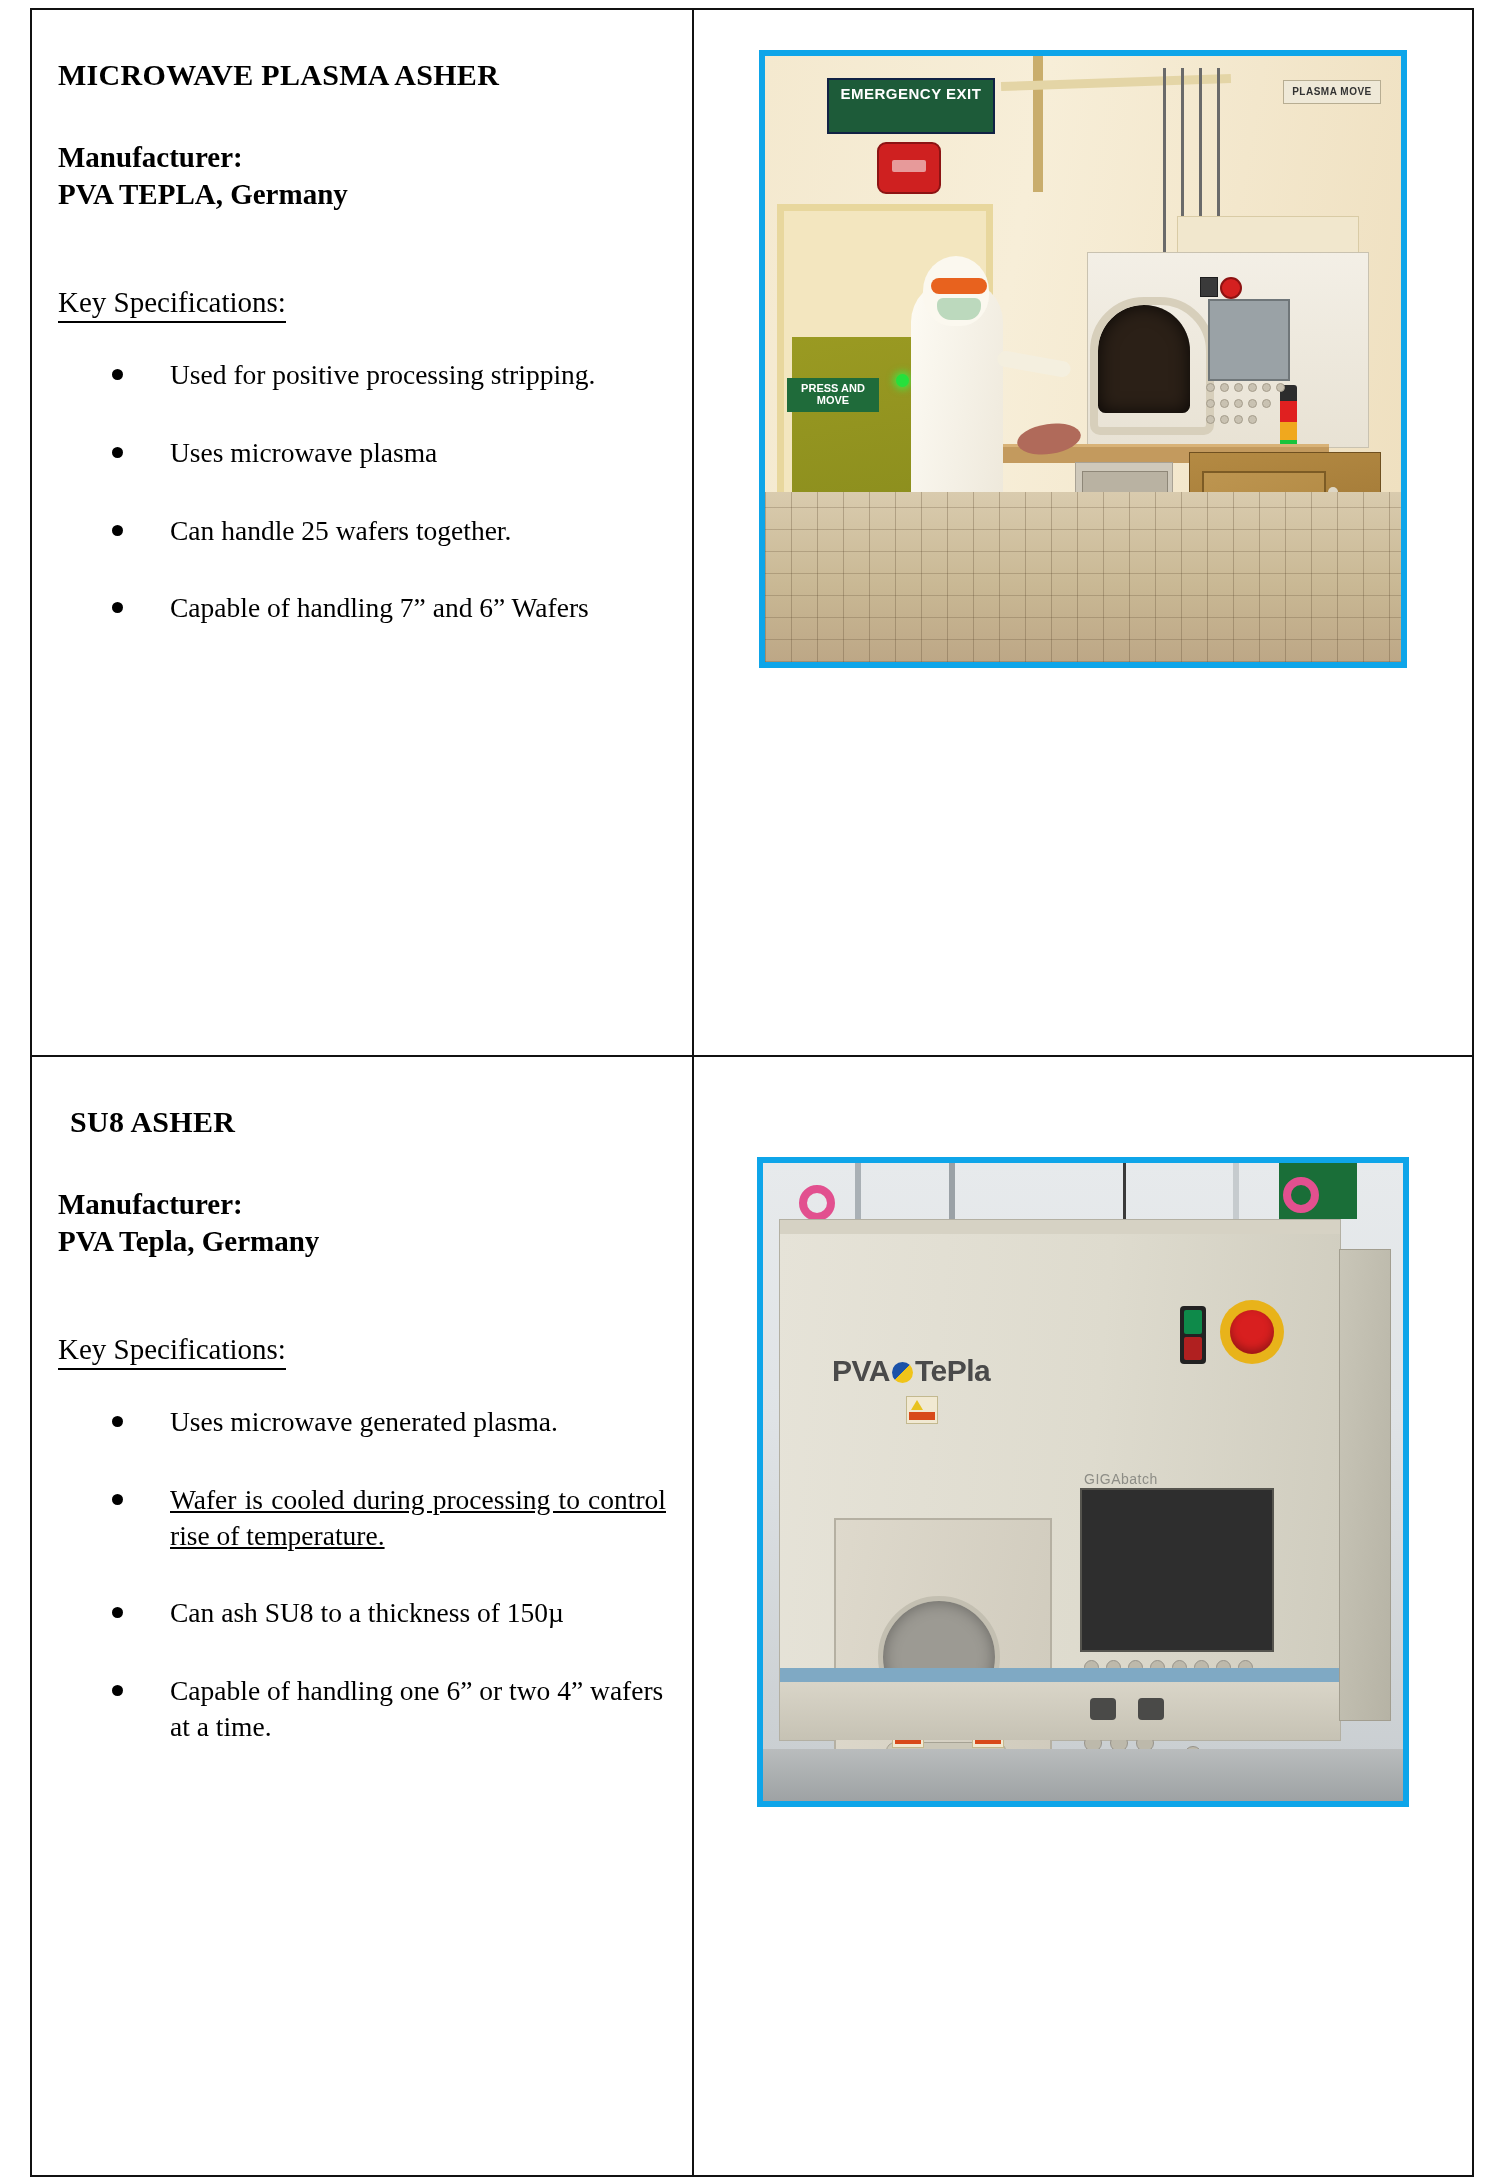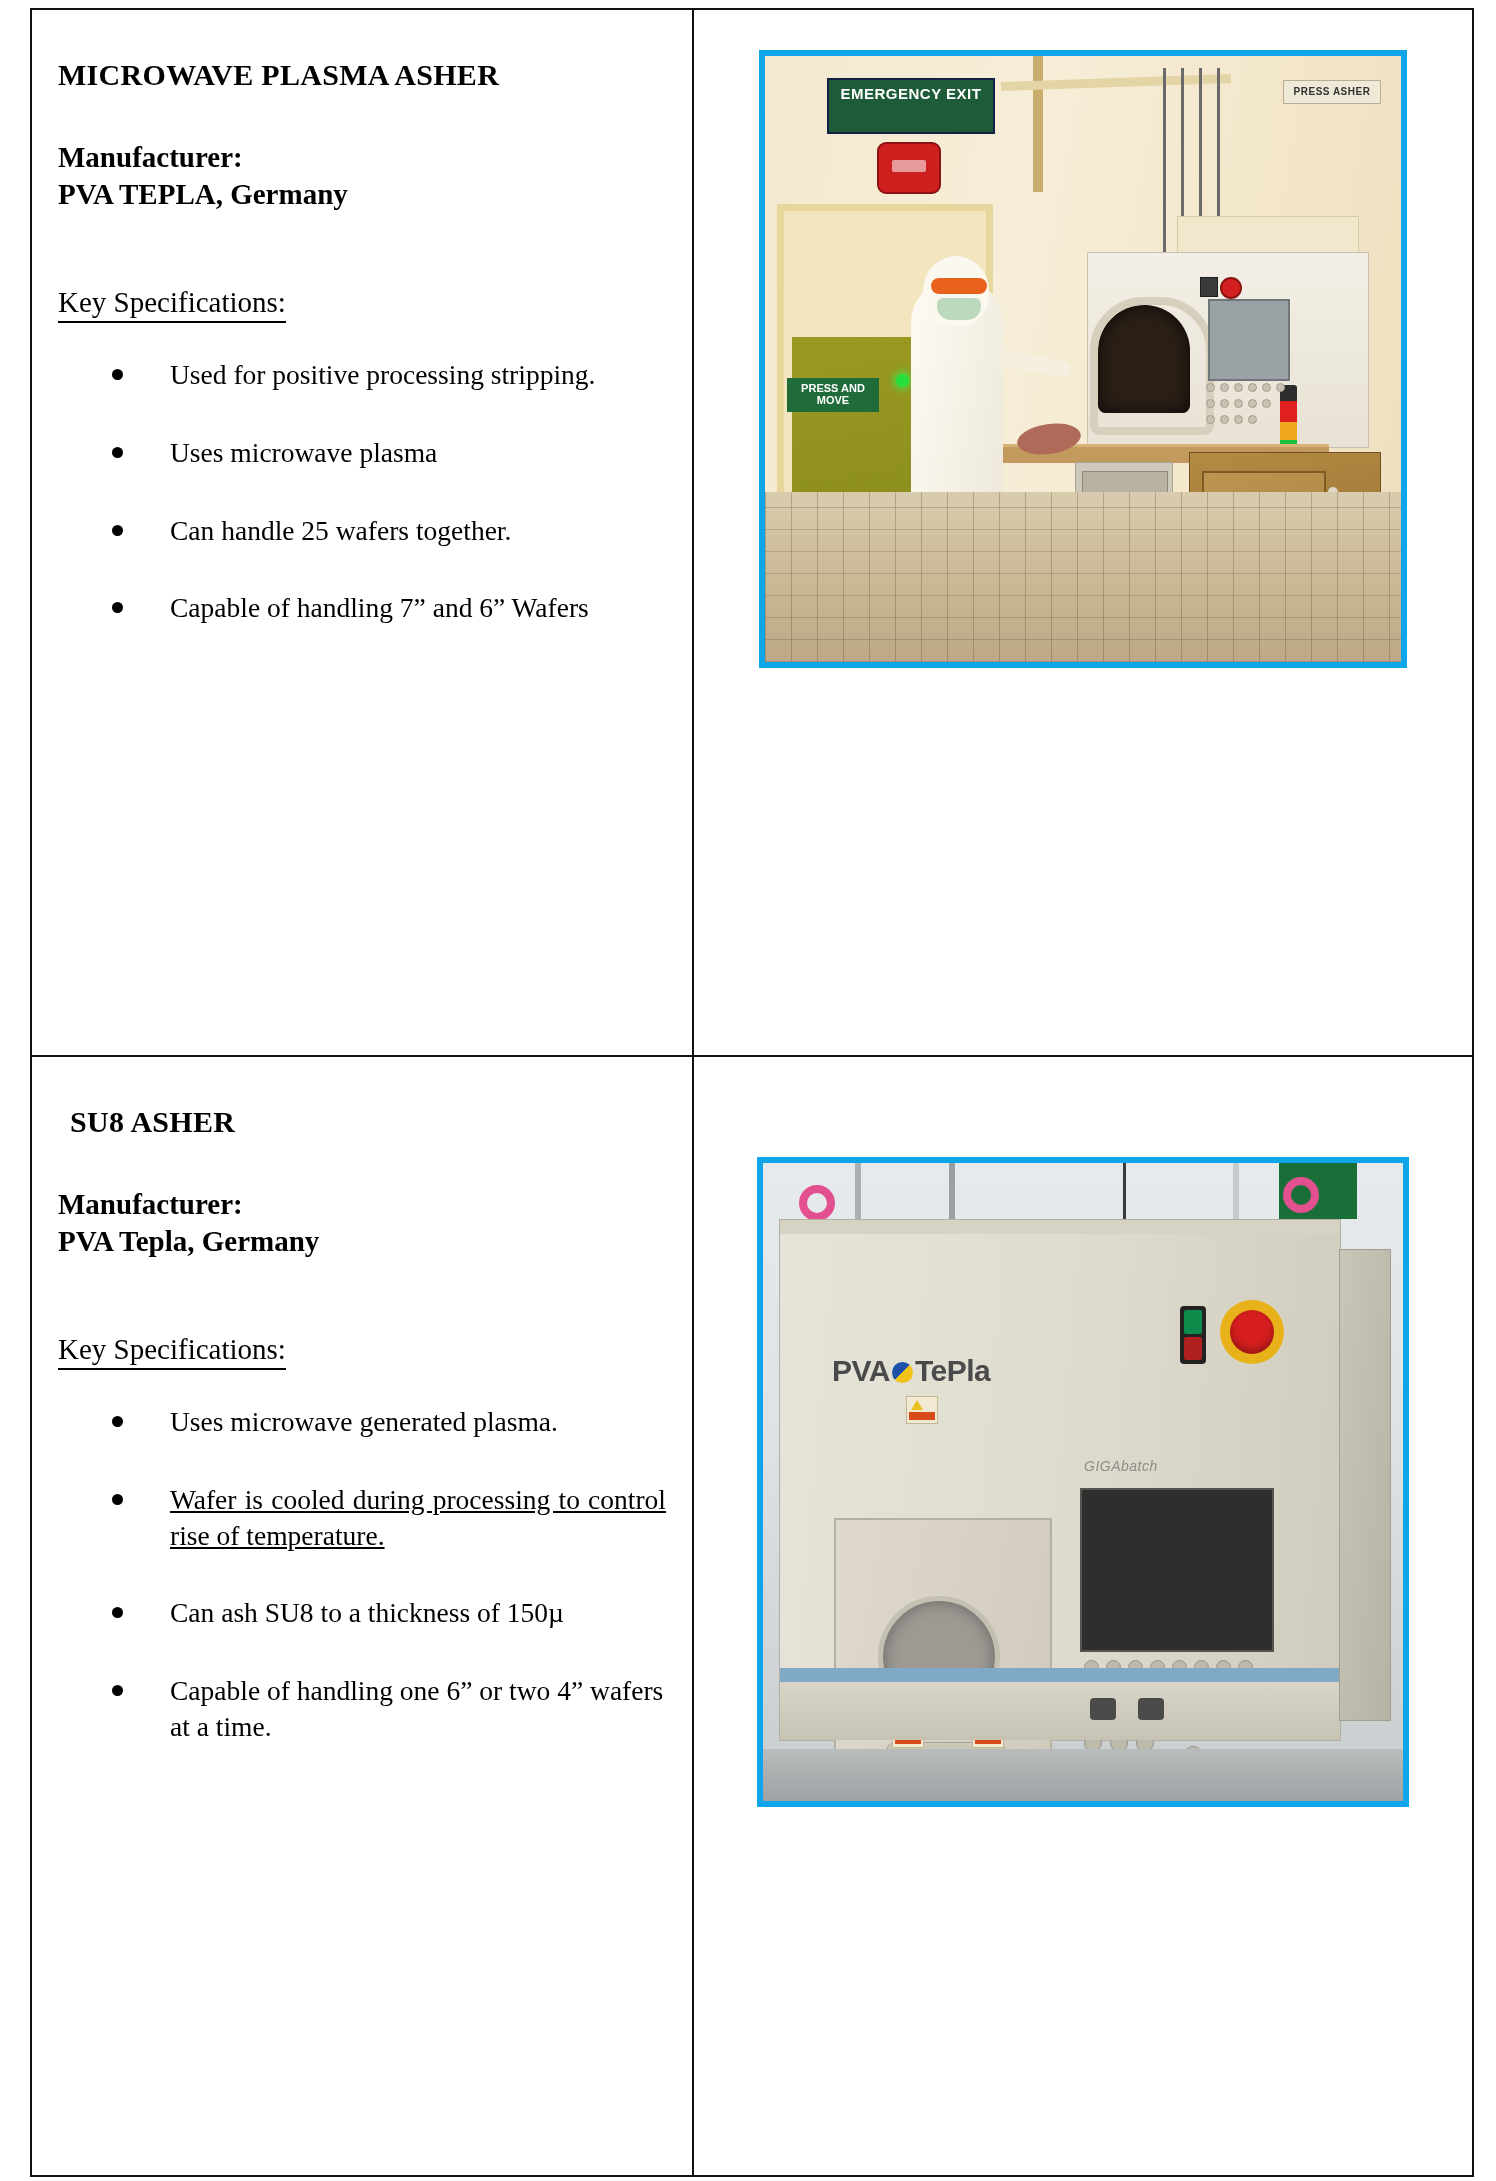--- a/index.html
+++ b/index.html
@@ -307,24 +307,23 @@
     position:absolute; left:52px; top:134px;
     font-family:"Liberation Sans", sans-serif; font-weight:bold;
     font-size:30px; color:#4a4a4a; letter-spacing:-.5px;
   }
   .p2-logo .dot{
     display:inline-block; width:21px; height:21px; border-radius:50%;
     background: linear-gradient(135deg,#1b52a8 50%, #f0c419 50%);
     vertical-align:-2px; margin:0 2px;
   }
   .p2-model{
-    position:absolute; left:304px; top:238px;
+    position:absolute; left:304px; top:251px;
     font-family:"Liberation Sans", sans-serif; font-size:14px; color:#8d8d86;
     letter-spacing:.5px;
-    font-style:italic;
   }
   .p2-screen{
     position:absolute; left:300px; top:268px; width:190px; height:160px;
     background:#2e2e2e; border:2px solid #55544e;
   }
   .p2-green-btn{
     position:absolute; left:400px; top:86px; width:26px; height:58px;
     background:#222; border-radius:4px;
   }
   .p2-green-btn .on{
@@ -450,21 +449,21 @@
           </div>
           <div class="p1-exitsign">EMERGENCY EXIT</div>
           <div class="p1-alarm"></div>
           <div class="p1-doorframe">
             <div class="p1-door">
               <div class="p1-doorhandle"></div>
             </div>
             <div class="p1-greendot"></div>
           </div>
           <div class="p1-press-sign">PRESS AND MOVE</div>
-          <div class="p1-sign-right">PRESS ASHER</div>
+          <div class="p1-sign-right">PLASMA MOVE</div>
           <div class="p1-ducts"></div>
           <div class="p1-machine">
             <div class="p1-chamber"></div>
             <div class="p1-chamber-ring" style="left:2px; top:44px"></div>
             <div class="p1-panel"></div>
             <div class="p1-estop2"></div>
             <div class="p1-estop"></div>
             <div class="p1-tower"></div>
             <div class="p1-keys">
               <span style="left:0;top:0"></span>

